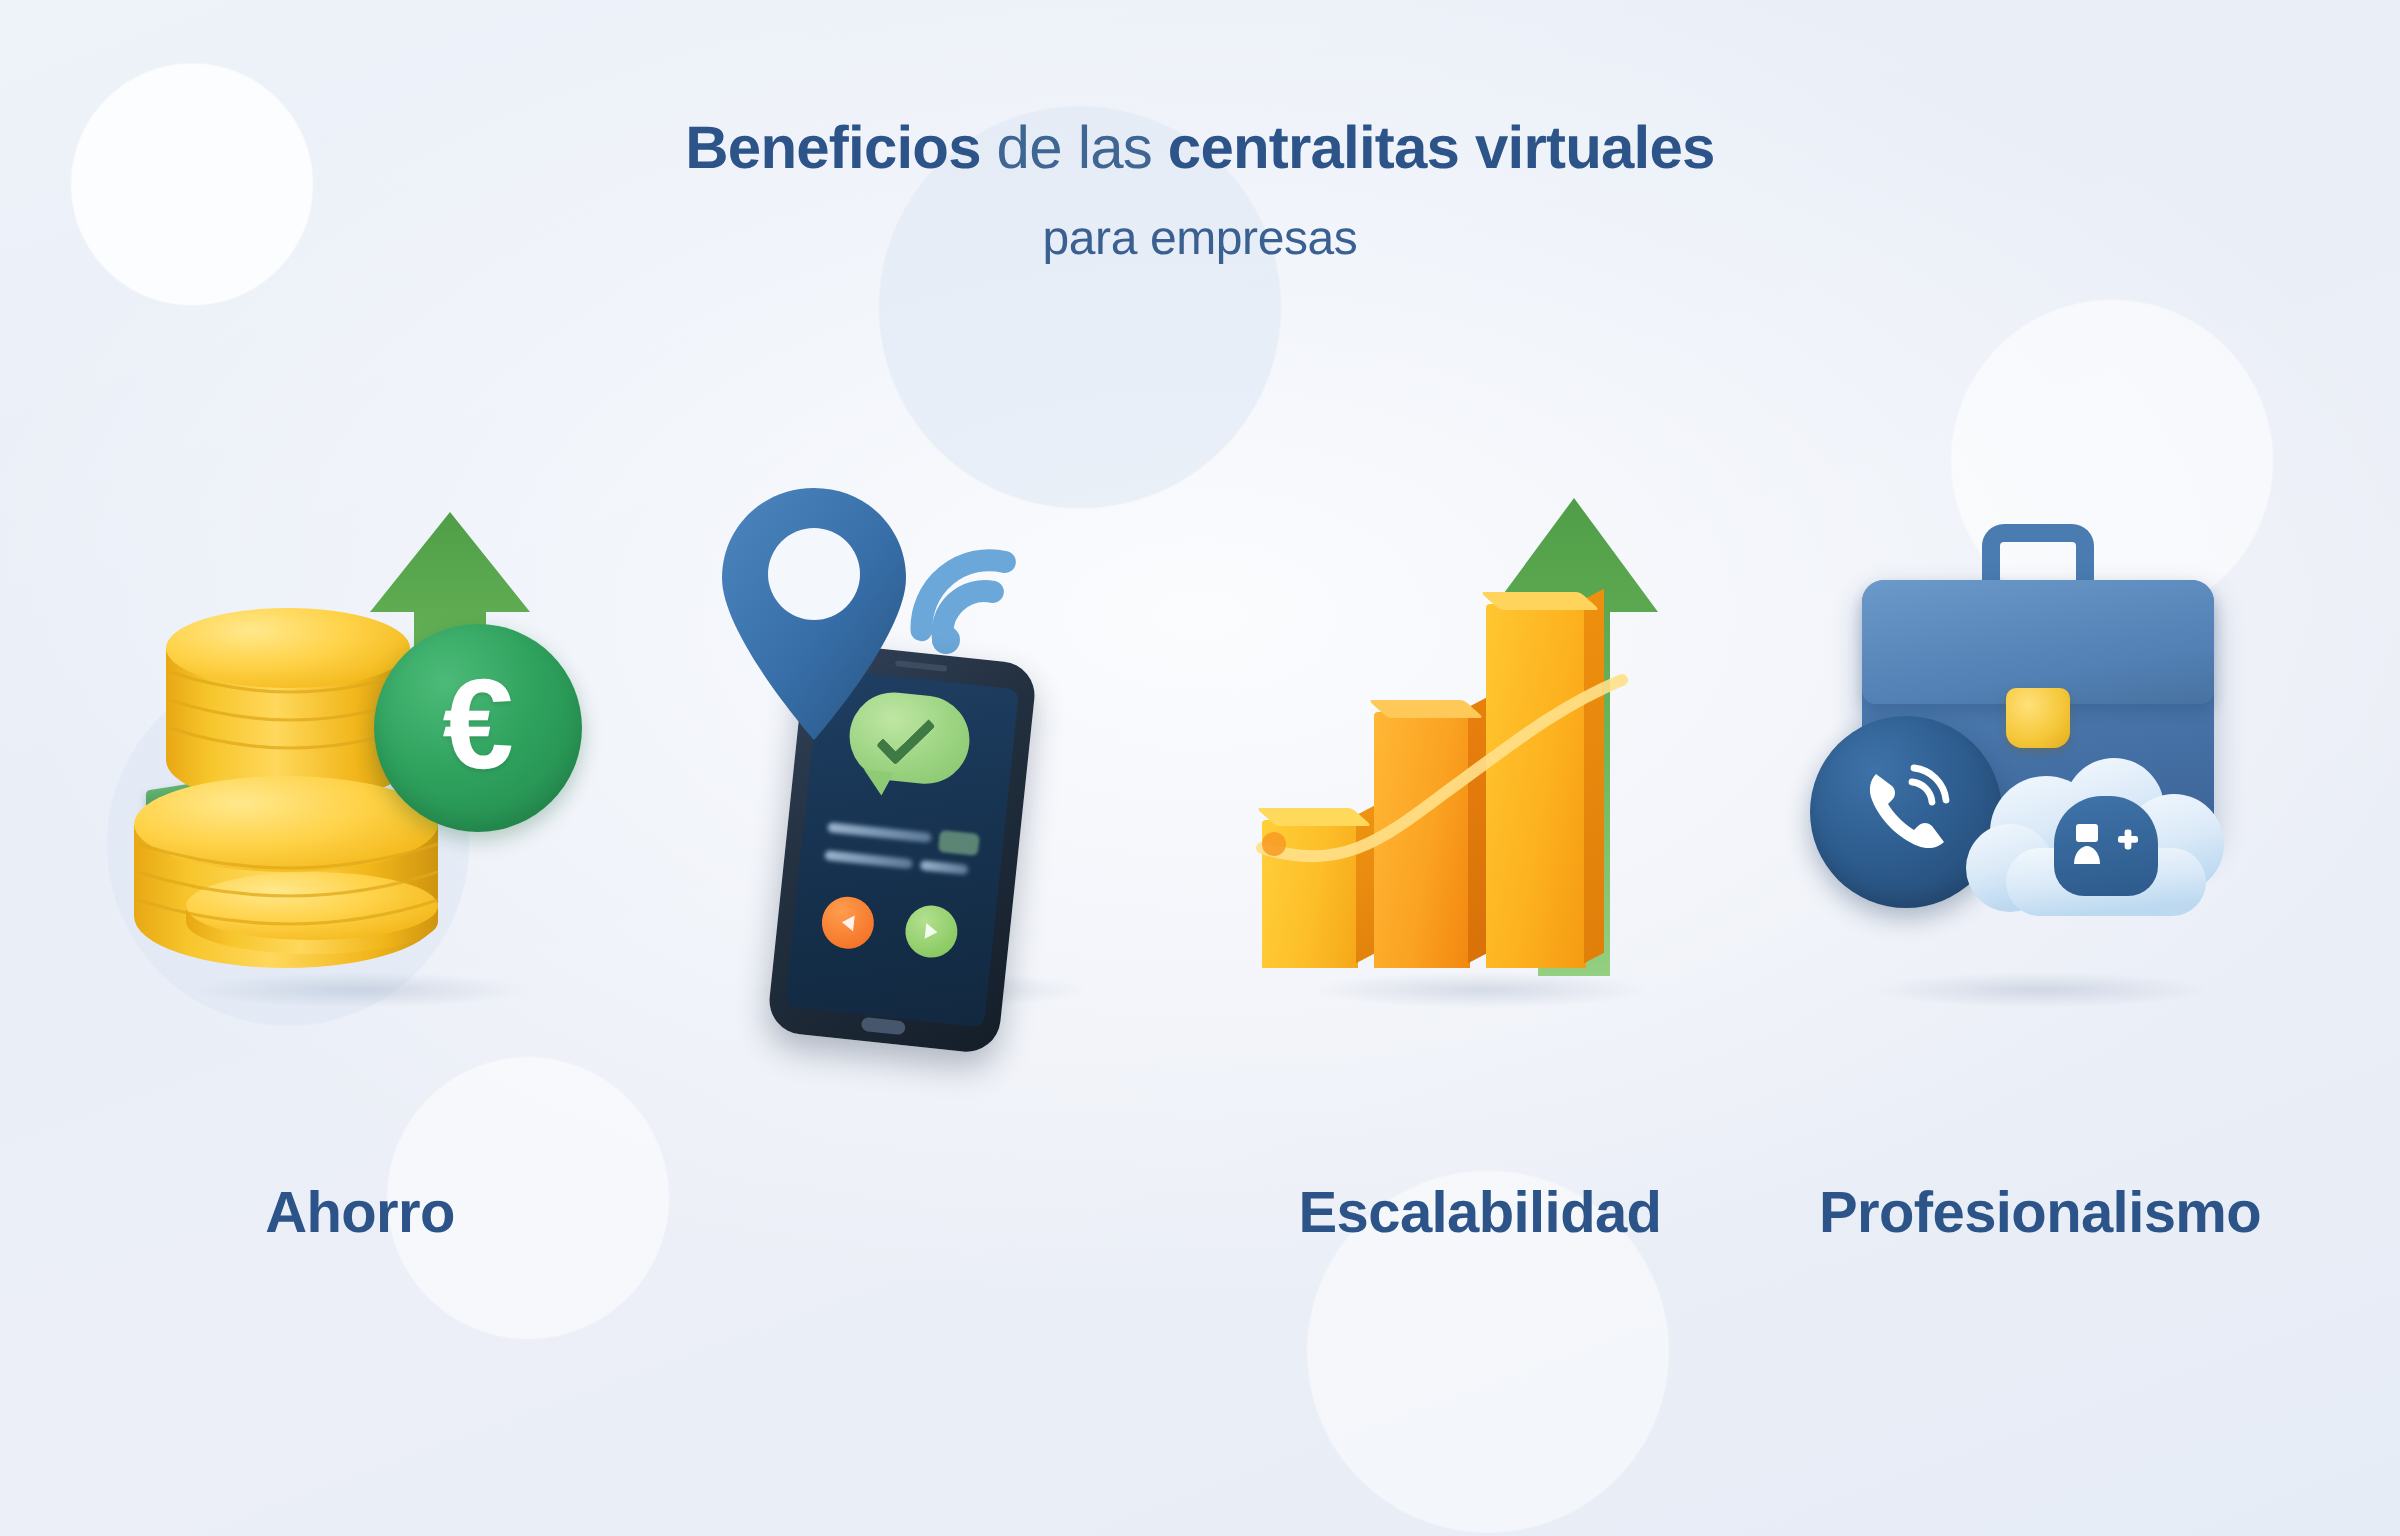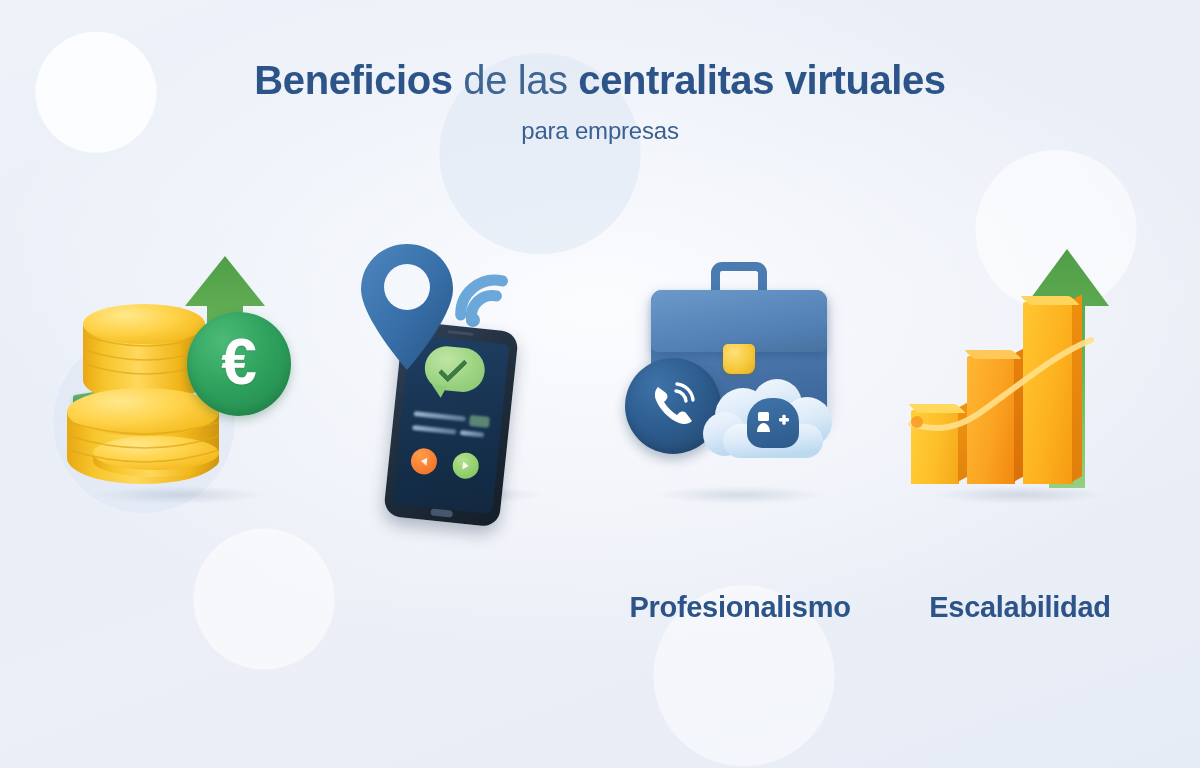--- a/index.html
+++ b/index.html
@@ -32,21 +32,21 @@
     pointer-events:none;
   }
 
   
   #title-block{
     position:absolute; left:0; right:0; top:58px;
     text-align:center;
     z-index:5;
   }
   #title-line1{
-    font-size:40px;
+    font-size:30px;
     line-height:1.12;
     letter-spacing:-.4px;
     white-space:nowrap;
   }
   #title-line1 .strong{ font-weight:bold; color:#2d5488; }
   #title-line1 .light { font-weight:normal; color:#3f6592; }
   #title-line2{
     margin-top:14px;
     font-size:24px;
     font-weight:normal;
@@ -350,20 +350,21 @@
             <path d="M14 182 q76 24 150 0"></path>
             <path d="M14 196 q76 24 150 0"></path>
             <path d="M14 210 q76 24 150 0"></path>
           </g>
         </svg>
 
         <div class="euro-badge" style="left:132px; top:72px;">
           <span class="euro-glyph">€</span>
         </div>
       </div>
+      <div class="label">Ahorro</div>
     </div>
 
     <div class="col">
       <div class="art">
         <div class="ground"></div>
 
         <div class="pin" style="left:24px; top:2px;">
           <svg width="96" height="132" viewBox="0 0 96 132">
             <defs>
               <linearGradient id="gPin" x1="0" y1="0" x2="1" y2="1">
@@ -405,20 +406,63 @@
             </div>
             <div class="btn-round btn-green" style="left:56px; top:112px;">
               <svg width="14" height="14" viewBox="0 0 14 14">
                   <path d="M4 3 L10 7 L4 11 Z" fill="#fff" opacity=".9"></path>
                 </svg>
             </div>
           </div>
           <div class="home-pill"></div>
         </div>
       </div>
+    </div>
+
+    <div class="col">
+      <div class="art">
+        <div class="ground"></div>
+
+        <div style="position:absolute; left:126px; top:6px;">
+          <svg width="92" height="244" viewBox="0 0 92 244">
+            <defs>
+              <linearGradient id="gA3" x1="0" y1="0" x2="0" y2="1">
+                <stop offset="0%" stop-color="#4f9e47"></stop>
+                <stop offset="50%" stop-color="#6bb45b"></stop>
+                <stop offset="100%" stop-color="#95cf81"></stop>
+              </linearGradient>
+            </defs>
+            <path d="M46 3 L88 60 L64 60 L64 242 L28 242 L28 60 L4 60 Z" fill="url(#gA3)"></path>
+          </svg>
+        </div>
+
+        <div style="position:absolute; left:16px; bottom:26px; width:180px; height:200px;">
+          <div class="bar" style="left:0; width:48px; height:74px;">
+            <div class="face" style="background:linear-gradient(100deg,#ffcf3a 0%,#fdbe28 55%,#f5a718 100%);"></div>
+            <div class="sidef" style="background:linear-gradient(180deg,#ef9312,#e2840c);"></div>
+            <div class="capf" style="background:#ffd95c;"></div>
+          </div>
+          <div class="bar" style="left:56px; width:48px; height:128px;">
+            <div class="face" style="background:linear-gradient(100deg,#ffb735 0%,#fba322 55%,#f2870f 100%);"></div>
+            <div class="sidef" style="background:linear-gradient(180deg,#e8800d,#d87209);"></div>
+            <div class="capf" style="background:#ffc95a;"></div>
+          </div>
+          <div class="bar" style="left:112px; width:50px; height:182px;">
+            <div class="face" style="background:linear-gradient(100deg,#ffc731 0%,#fdb21f 55%,#f59a12 100%);"></div>
+            <div class="sidef" style="background:linear-gradient(180deg,#ef8f0f,#e07f0a);"></div>
+            <div class="capf" style="background:#ffd45c;"></div>
+          </div>
+
+          <svg style="position:absolute; left:-6px; bottom:0;" width="196" height="200">
+            <path d="M6 140 C46 152 66 136 98 112 C126 92 152 70 186 56" fill="none" stroke="#ffe08a" stroke-width="6" stroke-linecap="round" opacity=".9"></path>
+            <circle cx="12" cy="138" r="6" fill="#f79a22" opacity=".85"></circle>
+          </svg>
+        </div>
+      </div>
+      <div class="label">Escalabilidad</div>
     </div>
 
     <div class="col">
       <div class="art">
         <div class="ground"></div>
 
         <div class="case-handle" style="left:96px; top:22px;"></div>
         <div class="case-body" style="left:36px; top:50px;"></div>
         <div class="case-flap" style="left:36px; top:50px;"></div>
         <div class="case-clasp" style="left:108px; top:104px;"></div>
@@ -459,57 +503,14 @@
             <g fill="#fff">
               <rect x="23" y="8" width="10" height="3.4" rx="1.2"></rect>
               <rect x="26.3" y="4.7" width="3.4" height="10" rx="1.2"></rect>
             </g>
           </svg>
         </div>
       </div>
       <div class="label">Profesionalismo</div>
     </div>
 
-    <div class="col">
-      <div class="art">
-        <div class="ground"></div>
-
-        <div style="position:absolute; left:126px; top:6px;">
-          <svg width="92" height="244" viewBox="0 0 92 244">
-            <defs>
-              <linearGradient id="gA3" x1="0" y1="0" x2="0" y2="1">
-                <stop offset="0%" stop-color="#4f9e47"></stop>
-                <stop offset="50%" stop-color="#6bb45b"></stop>
-                <stop offset="100%" stop-color="#95cf81"></stop>
-              </linearGradient>
-            </defs>
-            <path d="M46 3 L88 60 L64 60 L64 242 L28 242 L28 60 L4 60 Z" fill="url(#gA3)"></path>
-          </svg>
-        </div>
-
-        <div style="position:absolute; left:16px; bottom:26px; width:180px; height:200px;">
-          <div class="bar" style="left:0; width:48px; height:74px;">
-            <div class="face" style="background:linear-gradient(100deg,#ffcf3a 0%,#fdbe28 55%,#f5a718 100%);"></div>
-            <div class="sidef" style="background:linear-gradient(180deg,#ef9312,#e2840c);"></div>
-            <div class="capf" style="background:#ffd95c;"></div>
-          </div>
-          <div class="bar" style="left:56px; width:48px; height:128px;">
-            <div class="face" style="background:linear-gradient(100deg,#ffb735 0%,#fba322 55%,#f2870f 100%);"></div>
-            <div class="sidef" style="background:linear-gradient(180deg,#e8800d,#d87209);"></div>
-            <div class="capf" style="background:#ffc95a;"></div>
-          </div>
-          <div class="bar" style="left:112px; width:50px; height:182px;">
-            <div class="face" style="background:linear-gradient(100deg,#ffc731 0%,#fdb21f 55%,#f59a12 100%);"></div>
-            <div class="sidef" style="background:linear-gradient(180deg,#ef8f0f,#e07f0a);"></div>
-            <div class="capf" style="background:#ffd45c;"></div>
-          </div>
-
-          <svg style="position:absolute; left:-6px; bottom:0;" width="196" height="200">
-            <path d="M6 140 C46 152 66 136 98 112 C126 92 152 70 186 56" fill="none" stroke="#ffe08a" stroke-width="6" stroke-linecap="round" opacity=".9"></path>
-            <circle cx="12" cy="138" r="6" fill="#f79a22" opacity=".85"></circle>
-          </svg>
-        </div>
-      </div>
-      <div class="label">Escalabilidad</div>
-    </div>
-
   </div>
 </div>
 
 </body></html>

